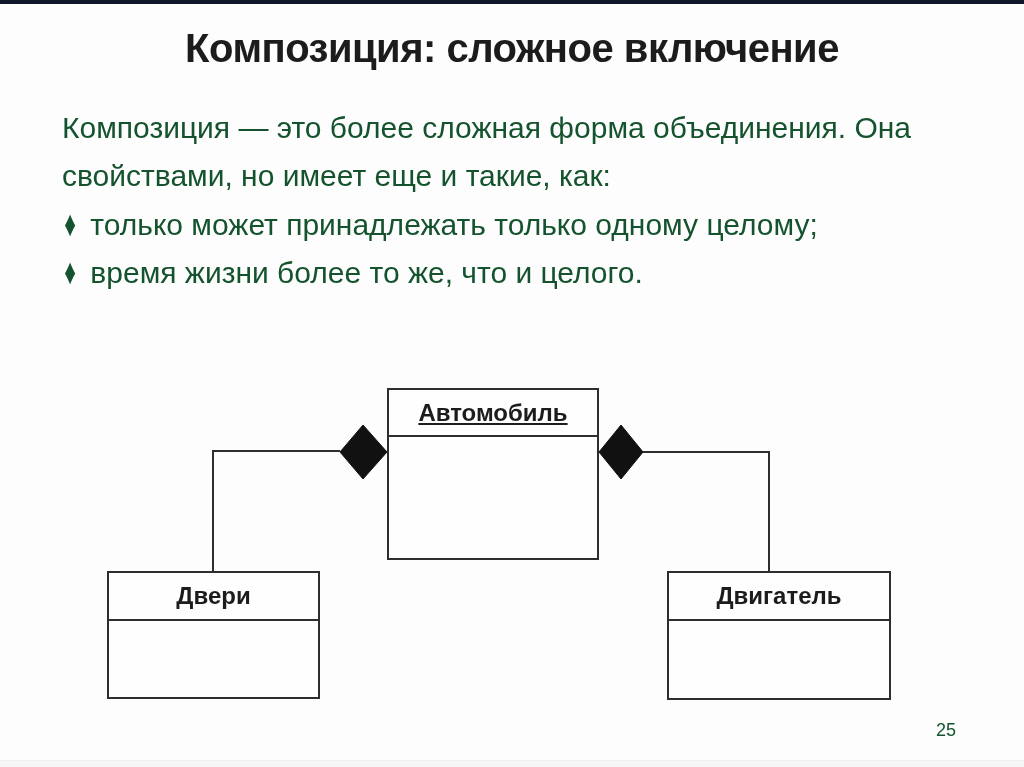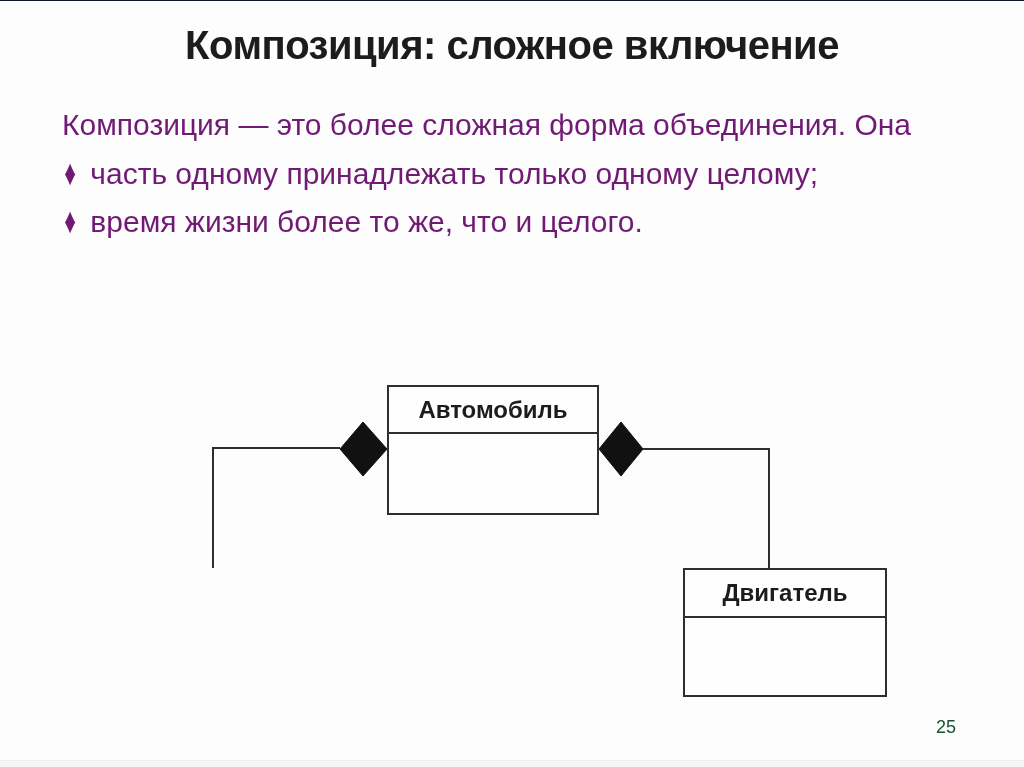--- a/index.html
+++ b/index.html
@@ -5,21 +5,21 @@
   * { margin: 0; padding: 0; box-sizing: border-box; }
   html, body { background: #e8e8e8; }
   body { font-family: "Liberation Sans", sans-serif; }
 
   .slide {
     position: relative;
     width: 1024px;
     height: 767px;
     background: #fdfdfd;
     overflow: hidden;
-    border-top: 1px solid #0f172a;
+    border-top: 4px solid #0f172a;
     color: #1e1e1e;
     padding-left: 40px;
   }
 
   
   .slide-title {
     position: absolute;
     top: 22px;
     left: 0;
     width: 100%;
@@ -30,21 +30,21 @@
     color: #1c1c1c;
   }
 
   
   .body-text {
     position: absolute;
     left: 62px;
     top: 100px;
     width: 920px;
     font-size: 30px;
-    color: #701a75;
+    color: #14532d;
   }
   .body-line { height: 48px; line-height: 48px; white-space: nowrap; }
   .bullet-item { height: 48px; line-height: 48px; white-space: nowrap; }
   .bullet-marker {
     display: inline-block;
     transform: scale(0.72, 1.12);
     transform-origin: center;
     margin-right: 12px;
     font-size: 32px;
   }
@@ -65,25 +65,25 @@
     background: #fefefe;
     border: 2px solid #2e2e2e;
   }
   .class-title {
     border-bottom: 2px solid #2e2e2e;
     text-align: center;
     font-size: 24px;
     font-weight: 700;
     color: #1c1c1c;
   }
-  .box-auto   { left: 387px; top: 384px; width: 212px; height: 130px; }
+  .box-auto   { left: 387px; top: 384px; width: 212px; height: 172px; text-decoration: underline; }
   .box-auto   .class-title { height: 47px; line-height: 45px; }
   .box-doors  { left: 107px; top: 567px; width: 213px; height: 128px; }
   .box-doors  .class-title { height: 48px; line-height: 46px; }
-  .box-engine { left: 667px; top: 567px; width: 204px; height: 129px; margin-left: 16px; }
+  .box-engine { left: 667px; top: 567px; width: 224px; height: 129px; }
   .box-engine .class-title { height: 48px; line-height: 46px; }
   .class-attrs { width: 100%; }
 
   
   .page-number {
     position: absolute;
     left: 936px;
     top: 716px;
     font-size: 18px;
     color: #14532d;
@@ -100,42 +100,47 @@
 </style>
 </head>
 <body>
 
 <div class="slide">
 
   <div class="slide-title">Композиция: сложное включение</div>
 
   <div class="body-text">
     <div class="body-line">Композиция — это более сложная форма объединения. Она</div>
+    <div class="body-line">свойствами, но имеет еще и такие, как:</div>
     <div class="bullet-item">
-      <span class="bullet-marker">♦</span><span>часть одному принадлежать только одному целому;</span>
+      <span class="bullet-marker">♦</span><span>только может принадлежать только одному целому;</span>
     </div>
     <div class="bullet-item">
       <span class="bullet-marker">♦</span><span>время жизни более то же, что и целого.</span>
     </div>
   </div>
 
   <div class="diagram-layer">
 
     <svg class="connector-svg" viewBox="0 0 1024 767" xmlns="http://www.w3.org/2000/svg">
       <polyline points="340,447 213,447 213,567" fill="none" stroke="#2e2e2e" stroke-width="2"></polyline>
       <polyline points="643,448 769,448 769,567" fill="none" stroke="#2e2e2e" stroke-width="2"></polyline>
       <polygon points="340,448 363,421 387,448 363,475" fill="#111111" stroke="#111111"></polygon>
       <polygon points="599,448 621,421 643,448 621,475" fill="#111111" stroke="#111111"></polygon>
     </svg>
 
     <div class="class-box box-auto">
       <div class="class-title">Автомобиль</div>
       <div class="class-attrs"></div>
     </div>
 
+    <div class="class-box box-doors">
+      <div class="class-title">Двери</div>
+      <div class="class-attrs"></div>
+    </div>
 
     <div class="class-box box-engine">
       <div class="class-title">Двигатель</div>
       <div class="class-attrs"></div>
     </div>
 
   </div>
 
   <div class="page-number">25</div>
   <div class="footer-strip"></div>

